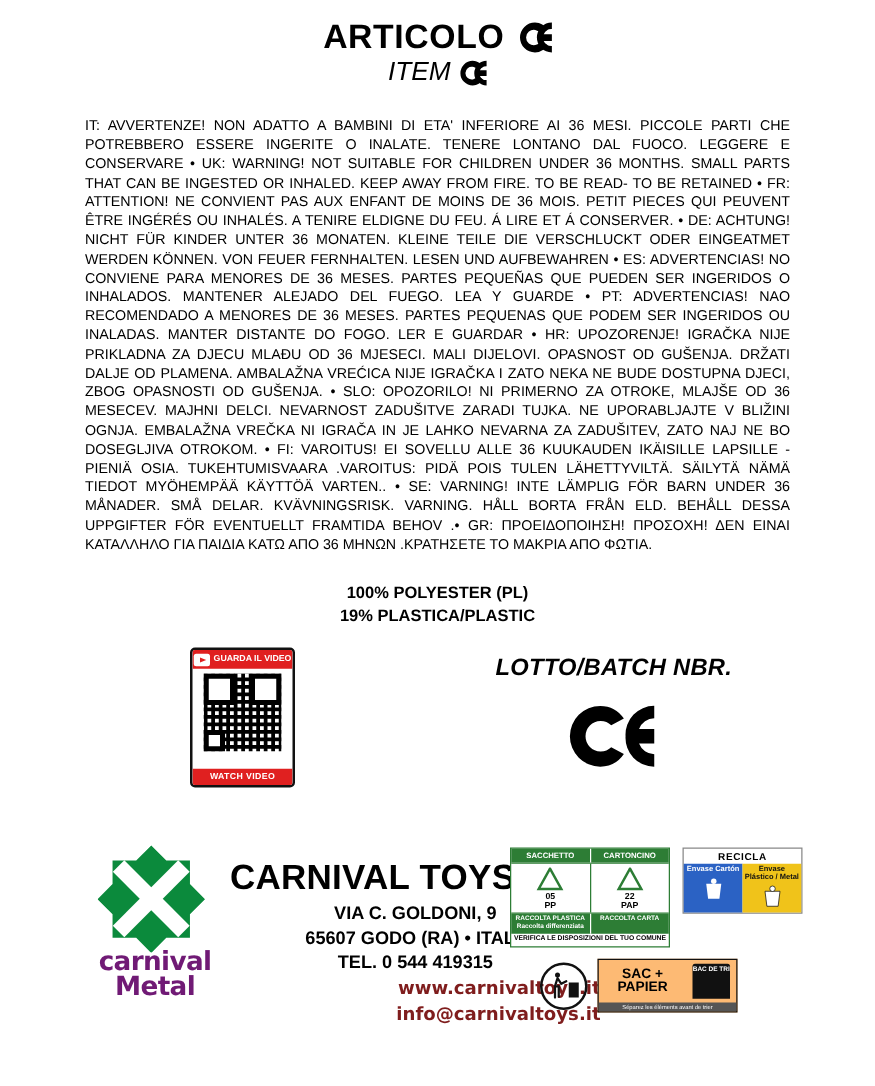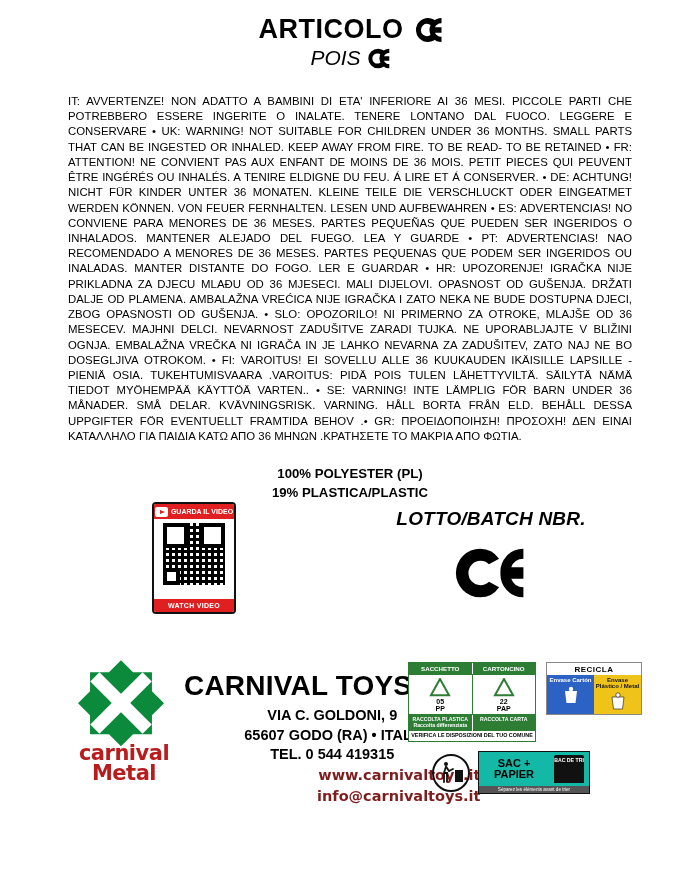--- a/index.html
+++ b/index.html
@@ -51,20 +51,21 @@
     text-align: center;
     font-size: 13.2px;
     font-weight: bold;
     line-height: 1.45;
   }
 
   
   .mid {
     position: relative;
     height: 150px;
+    margin-top: 16px;
   }
 
   
   .video-badge {
     position: absolute;
     left: 152px; top: 0;
     width: 84px; height: 112px;
     border: 2px solid #111;
     border-radius: 4px;
     background: #fff;
@@ -149,21 +150,21 @@
     width: 74px; height: 13px; background: #fff;
     transform: translate(-50%,-50%) rotate(45deg);
   }
   .clover-x2 {
     position: absolute; left: 50%; top: 50%;
     width: 74px; height: 13px; background: #fff;
     transform: translate(-50%,-50%) rotate(-45deg);
   }
   .brandname {
     font-family: "DejaVu Sans", sans-serif;
-    font-weight: bold; color: #b91c1c;
+    font-weight: bold; color: #701a75;
     font-size: 21px; line-height: 0.95;
     text-align: center;
     margin-top: 88px;
     position: absolute; left: -4px; top: 0; width: 100px;
     letter-spacing: -0.5px;
   }
   .brandname span { display: block; }
 
   .company {
     text-align: center;
@@ -238,21 +239,21 @@
   .rc.blue { background: #2b62c4; }
   .rc.yellow { background: #f0c31a; color: #111; }
   .rc-icon { width: 20px; height: 20px; margin: 2px auto 0; }
 
   .recy-row2 { display: flex; align-items: center; gap: 8px; margin-top: 9px; margin-left: 24px; }
   .binman {
     width: 38px; height: 38px; border: 2px solid #111; border-radius: 50%;
     display: flex; align-items: center; justify-content: center;
   }
   .sacpapier {
-    border: 1px solid #111; width: 112px; background: #14b8a6;
+    border: 1px solid #111; width: 112px; background: #fdba74;
   }
   .sp-row { display: flex; align-items: center; }
   .sp-left {
     flex: 1; font-size: 11px; font-weight: bold; text-align: center;
     line-height: 1.05; padding: 4px 2px;
   }
   .sp-right {
     width: 40px; padding: 3px; display: flex; justify-content: center;
   }
   .sp-bin {
@@ -272,21 +273,21 @@
   <div class="header-line1">
     <span>ARTICOLO</span>
     <span class="ce" style="font-size:28px;">
       <svg width="26" height="28" viewBox="0 0 26 28" aria-hidden="true">
         <path d="M12 2 A12 12 0 1 0 12 26 A12 12 0 0 0 22 20 L16.5 17 A6.2 6.2 0 1 1 16.5 11 L22 8 A12 12 0 0 0 12 2 Z" fill="#000"></path>
         <path d="M13.5 14 A12 12 0 0 1 25.5 2 L25.5 7.2 A6.8 6.8 0 0 0 19 11.3 L25.5 11.3 L25.5 16.7 L19 16.7 A6.8 6.8 0 0 0 25.5 20.8 L25.5 26 A12 12 0 0 1 13.5 14 Z" fill="#000"></path>
       </svg>
     </span>
   </div>
   <div class="header-line2">
-    <span>POIS</span>
+    <span>ITEM</span>
     <span class="ce">
       <svg width="22" height="23" viewBox="0 0 26 28" aria-hidden="true">
         <path d="M12 2 A12 12 0 1 0 12 26 A12 12 0 0 0 22 20 L16.5 17 A6.2 6.2 0 1 1 16.5 11 L22 8 A12 12 0 0 0 12 2 Z" fill="#000"></path>
         <path d="M13.5 14 A12 12 0 0 1 25.5 2 L25.5 7.2 A6.8 6.8 0 0 0 19 11.3 L25.5 11.3 L25.5 16.7 L19 16.7 A6.8 6.8 0 0 0 25.5 20.8 L25.5 26 A12 12 0 0 1 13.5 14 Z" fill="#000"></path>
       </svg>
     </span>
   </div>
 </div>
 
 <div class="warnings">IT: AVVERTENZE! NON ADATTO A BAMBINI DI ETA' INFERIORE AI 36 MESI. PICCOLE PARTI CHE POTREBBERO ESSERE INGERITE O INALATE. TENERE LONTANO DAL FUOCO. LEGGERE E CONSERVARE • UK: WARNING! NOT SUITABLE FOR CHILDREN UNDER 36 MONTHS. SMALL PARTS THAT CAN BE INGESTED OR INHALED. KEEP AWAY FROM FIRE. TO BE READ- TO BE RETAINED • FR: ATTENTION! NE CONVIENT PAS AUX ENFANT DE MOINS DE 36 MOIS. PETIT PIECES QUI PEUVENT ÊTRE  INGÉRÉS OU INHALÉS. A TENIRE ELDIGNE DU FEU. Á LIRE ET Á CONSERVER. • DE: ACHTUNG! NICHT FÜR KINDER UNTER 36 MONATEN. KLEINE TEILE DIE VERSCHLUCKT ODER EINGEATMET WERDEN KÖNNEN. VON FEUER FERNHALTEN. LESEN UND AUFBEWAHREN • ES: ADVERTENCIAS! NO CONVIENE PARA MENORES DE 36 MESES. PARTES PEQUEÑAS QUE PUEDEN SER INGERIDOS O INHALADOS. MANTENER ALEJADO DEL FUEGO. LEA Y GUARDE • PT: ADVERTENCIAS! NAO RECOMENDADO A MENORES DE 36 MESES. PARTES PEQUENAS QUE PODEM SER INGERIDOS OU INALADAS. MANTER DISTANTE DO FOGO. LER E GUARDAR • HR: UPOZORENJE! IGRAČKA NIJE PRIKLADNA ZA DJECU MLAĐU OD 36 MJESECI. MALI DIJELOVI. OPASNOST OD GUŠENJA. DRŽATI DALJE OD PLAMENA. AMBALAŽNA VREĆICA NIJE IGRAČKA I ZATO NEKA NE BUDE DOSTUPNA DJECI, ZBOG OPASNOSTI OD GUŠENJA. • SLO: OPOZORILO! NI PRIMERNO ZA OTROKE, MLAJŠE OD 36 MESECEV. MAJHNI DELCI. NEVARNOST ZADUŠITVE ZARADI TUJKA. NE UPORABLJAJTE V BLIŽINI OGNJA. EMBALAŽNA VREČKA NI IGRAČA IN JE LAHKO NEVARNA ZA ZADUŠITEV, ZATO NAJ NE BO DOSEGLJIVA OTROKOM. • FI: VAROITUS! EI SOVELLU ALLE 36 KUUKAUDEN IKÄISILLE LAPSILLE - PIENIÄ OSIA. TUKEHTUMISVAARA .VAROITUS: PIDÄ POIS TULEN LÄHETTYVILTÄ. SÄILYTÄ NÄMÄ TIEDOT MYÖHEMPÄÄ KÄYTTÖÄ VARTEN.. • SE: VARNING! INTE LÄMPLIG FÖR BARN UNDER 36 MÅNADER. SMÅ DELAR. KVÄVNINGSRISK. VARNING. HÅLL BORTA FRÅN ELD. BEHÅLL DESSA UPPGIFTER FÖR EVENTUELLT FRAMTIDA BEHOV .• GR: ΠΡΟΕΙΔΟΠΟΙΗΣΗ! ΠΡΟΣΟΧΗ! ΔΕΝ ΕΙΝΑΙ ΚΑΤΑΛΛΗΛΟ ΓΙΑ ΠΑΙΔΙΑ ΚΑΤΩ ΑΠΟ 36 ΜΗΝΩΝ .ΚΡΑΤΗΣΕΤΕ ΤΟ ΜΑΚΡΙΑ ΑΠΟ ΦΩΤΙΑ.</div>

